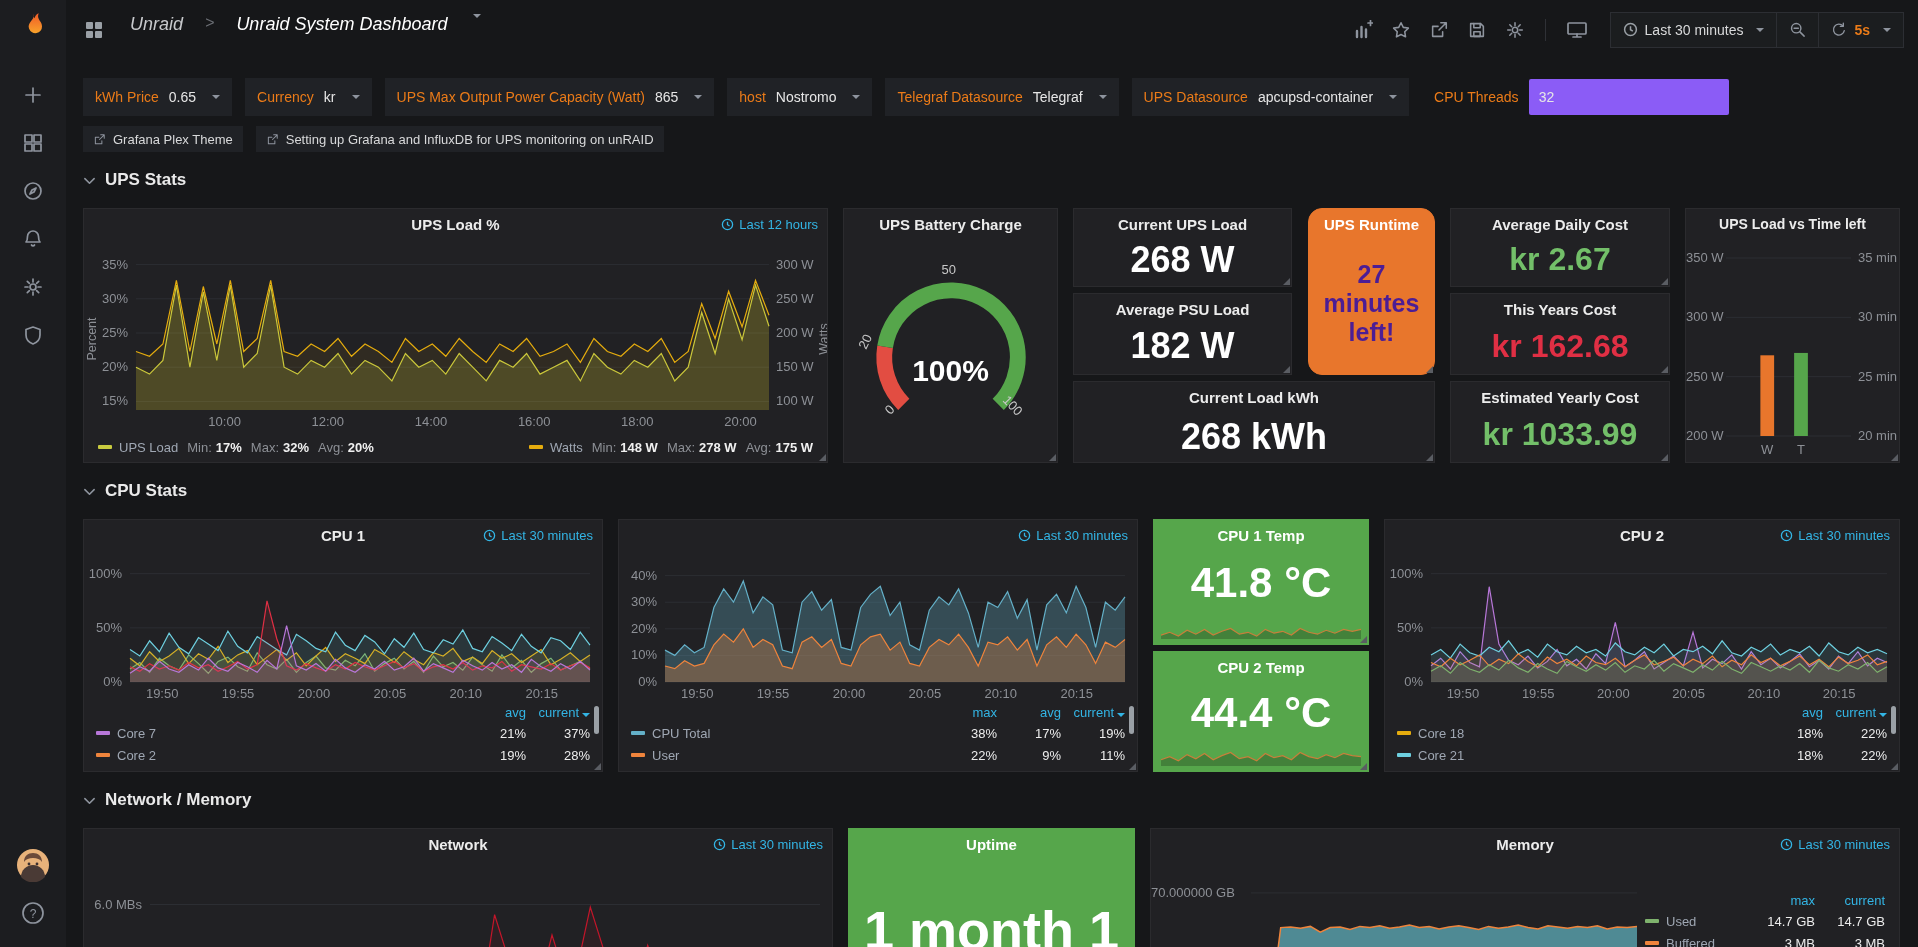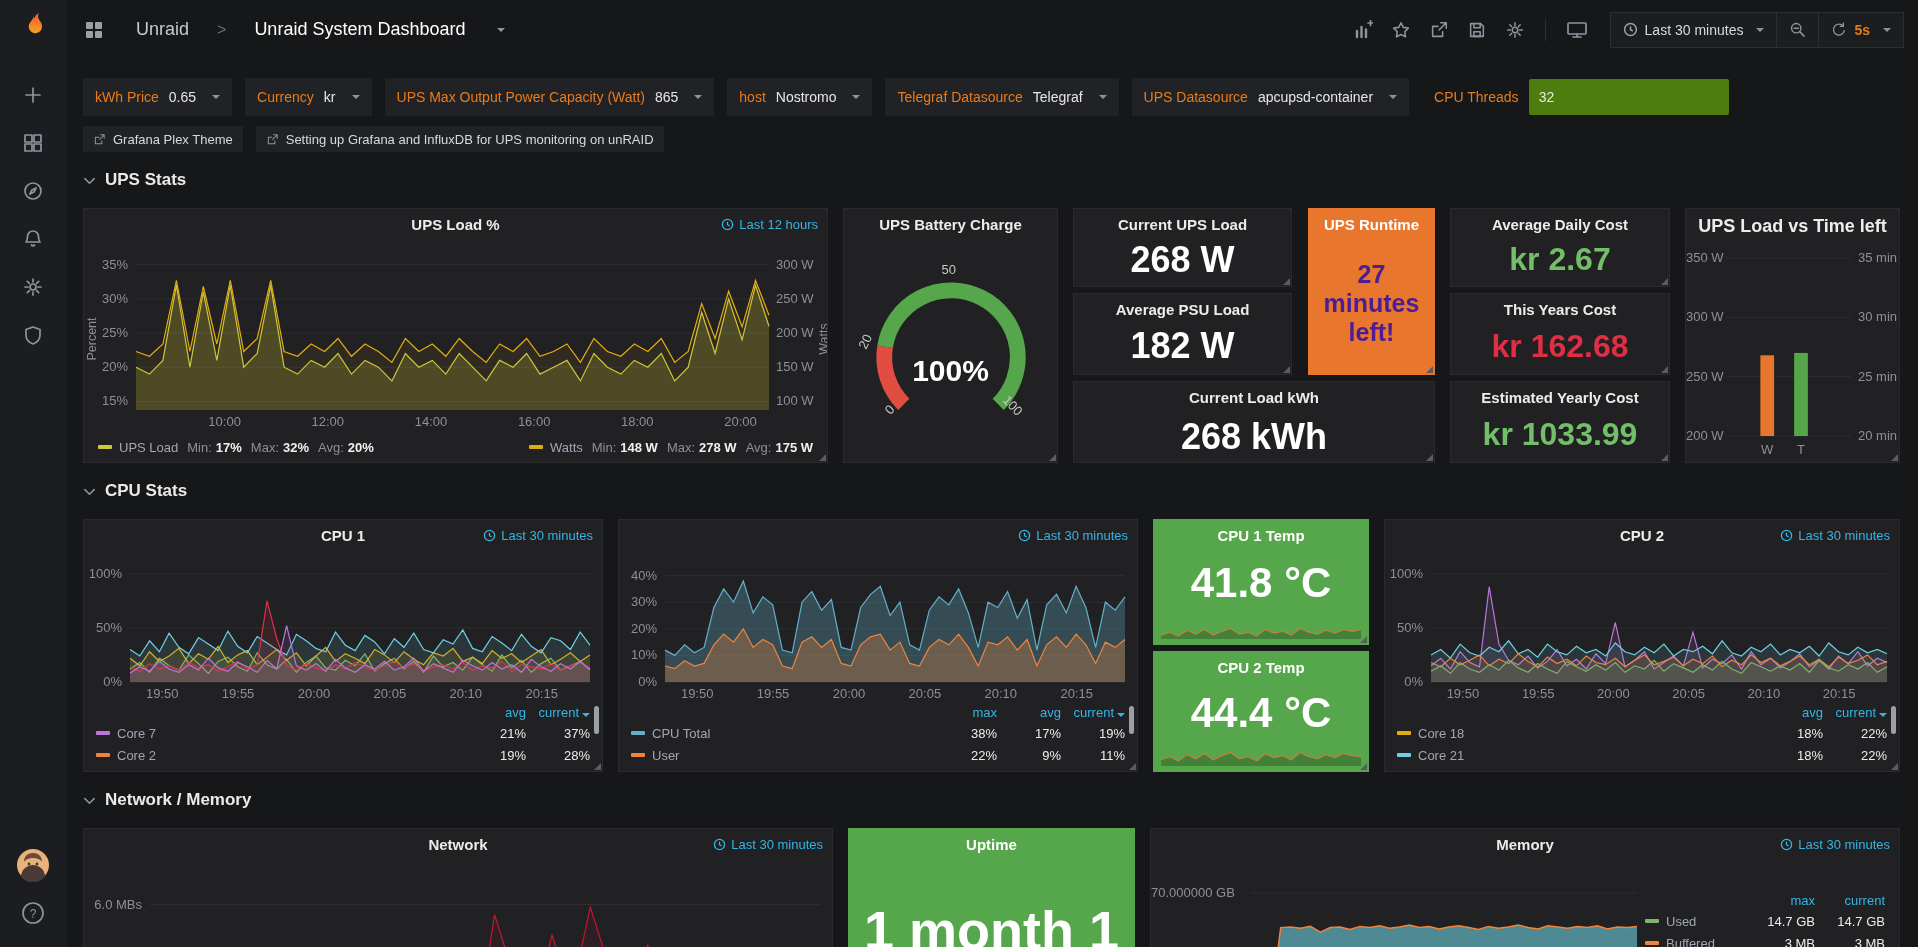--- a/index.html
+++ b/index.html
@@ -8,39 +8,39 @@
   
   .sidebar{width:66px;background:#1c1d20;display:flex;flex-direction:column;align-items:center;flex-shrink:0;}
   .s-logo{margin:12px 0 26px 0;cursor:pointer;}
   .s-item{width:66px;height:48px;display:flex;align-items:center;justify-content:center;cursor:pointer;}
   .s-bottom{margin-top:auto;margin-bottom:10px;display:flex;flex-direction:column;align-items:center;}
   .icon{stroke:#8e949e;fill:none;stroke-width:1.7;stroke-linecap:round;stroke-linejoin:round;}
   .icon-fill{fill:#9aa0a6;stroke:none;}
   
   .main{flex:1;display:flex;flex-direction:column;min-width:0;}
   .navbar{height:59px;display:flex;align-items:center;padding:0 14px 0 12px;flex-shrink:0;}
-  .nav-left{display:flex;align-items:center;gap:26px;}
+  .nav-left{display:flex;align-items:flex-start;gap:20px;font-style:italic;}
   .crumb-app{color:#c7c9cc;font-size:18px;}
   .crumb-sep{color:#6c6f75;font-size:16px;margin:0 2px;}
   .crumb-title{color:#fff;font-size:18px;}
   .caret{display:inline-block;width:0;height:0;border-left:4px solid transparent;border-right:4px solid transparent;border-top:4px solid #8e949e;margin-left:6px;}
   .nav-right{margin-left:auto;display:flex;align-items:center;gap:6px;}
   .nav-ic{background:none;border:none;padding:6px;cursor:pointer;display:flex;align-items:center;}
   .nav-div{width:1px;height:22px;background:#2f3136;margin:0 8px;}
   .tgroup{display:flex;margin-left:10px;}
   .tbtn{display:flex;align-items:center;gap:7px;background:#1b1d1f;border:1px solid #2c2e33;color:#d8d9da;height:36px;padding:0 12px;font-size:14px;cursor:pointer;font-family:inherit;}
   .tbtn + .tbtn{border-left:none;}
   .refresh-int{color:#eb7b18;font-weight:700;}
   
   .submenu{padding:19px 17px 0 17px;flex-shrink:0;}
   .var-row{display:flex;gap:13px;height:38px;}
   .var-chip{display:flex;align-items:center;gap:10px;background:#202226;padding:0 12px;cursor:pointer;}
   .var-label{color:#eb7b18;font-size:14px;white-space:nowrap;}
   .var-value{color:#e6e6e6;font-size:14px;white-space:nowrap;}
-  .var-input{width:180px;height:36px;background:#4d7c0f;border:none;border-radius:2px;color:#e6e6e6;font-size:14px;padding:0 10px;font-family:inherit;}
+  .var-input{width:180px;height:36px;background:#8b5cf6;border:none;border-radius:2px;color:#e6e6e6;font-size:14px;padding:0 10px;font-family:inherit;}
   .links-row{display:flex;gap:13px;height:26px;margin-top:10px;}
   .link-chip{display:flex;align-items:center;gap:7px;background:#202226;padding:0 10px;font-size:13px;color:#d8d9da;cursor:pointer;}
   
   .dashboard{padding:0 17px;flex:1;}
   .row-header{height:56px;display:flex;align-items:center;gap:9px;cursor:pointer;}
   .row-title{font-size:17px;font-weight:700;color:#eaeaea;}
   .prow{display:flex;gap:15px;}
   .panel{background:#212124;border:1px solid #2b2b2e;position:relative;display:flex;flex-direction:column;box-sizing:border-box;}
   .panel::after{content:"";position:absolute;right:1px;bottom:1px;width:0;height:0;border-left:7px solid transparent;border-bottom:7px solid #5a5d63;}
   .p-head{height:30px;position:relative;padding-top:7px;flex-shrink:0;}
@@ -391,21 +391,21 @@
             <span class="g-tick t50">50</span>
             <span class="g-tick t100">100</span>
           </div>
         </div>
 
         <div class="cluster" style="width:362px;">
           <div class="panel ss">
             <div class="ss-title">Current UPS Load</div>
             <div class="ss-value v36">268 W</div>
           </div>
-          <div class="panel ss orangebg" style="grid-row:1/3;grid-column:2;">
+          <div class="panel ss orangebg" style="grid-row:1/3;grid-column:2;border-radius:14px;">
             <div class="ss-title">UPS Runtime</div>
             <div class="runtime-val">27 minutes left!</div>
           </div>
           <div class="panel ss" style="grid-row:2;grid-column:1;">
             <div class="ss-title">Average PSU Load</div>
             <div class="ss-value v36">182 W</div>
           </div>
           <div class="panel ss" style="grid-row:3;grid-column:1/3;gap:6px;">
             <div class="ss-title">Current Load kWh</div>
             <div class="ss-value v36">268 kWh</div>
@@ -422,21 +422,21 @@
             <div class="ss-value v32 red-txt">kr 162.68</div>
           </div>
           <div class="panel ss">
             <div class="ss-title">Estimated Yearly Cost</div>
             <div class="ss-value v32 green-txt">kr 1033.99</div>
           </div>
         </div>
 
         <div class="panel" style="width:215px;">
           <div class="p-head">
-              <div class="p-title" style="font-size:18px;">UPS Load vs Time left</div>
+              <div class="p-title" style="font-size:14px;">UPS Load vs Time left</div>
             </div>
           <div class="chart">
               <svg width="213" height="216" style="position: absolute; left: 0px; top: 0px;">
                 <line x1="40" x2="165" y1="190" y2="190" stroke="#2c2e33"></line>
                 <line x1="40" x2="165" y1="130.66666666666669" y2="130.66666666666669" stroke="#2c2e33"></line>
                 <line x1="40" x2="165" y1="71.33333333333334" y2="71.33333333333334" stroke="#2c2e33"></line>
                 <line x1="40" x2="165" y1="12" y2="12" stroke="#2c2e33"></line>
                 <rect x="74.375" y="109.30666666666666" width="13.75" height="80.69333333333334" fill="#e8762c"></rect>
                 <rect x="108.125" y="106.93333333333334" width="13.75" height="83.06666666666666" fill="#56a64b"></rect>
               </svg>

